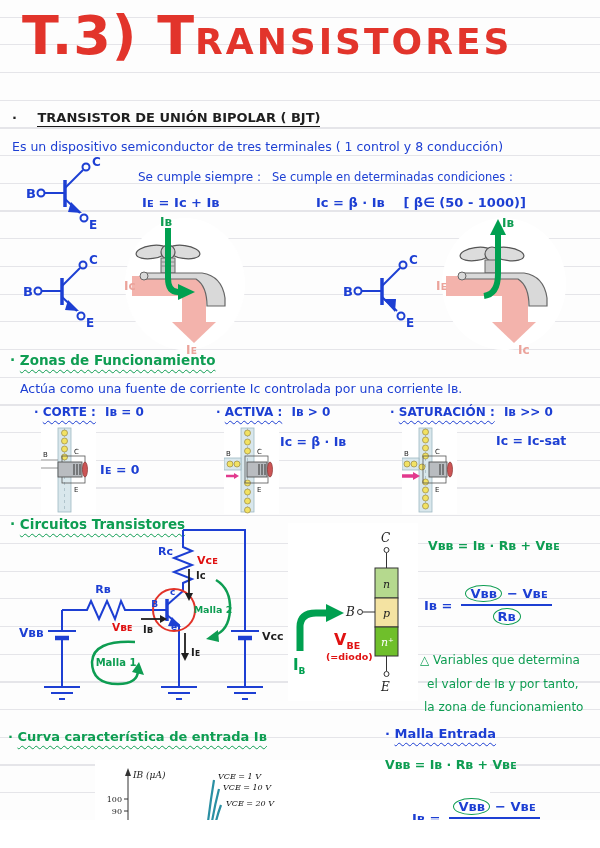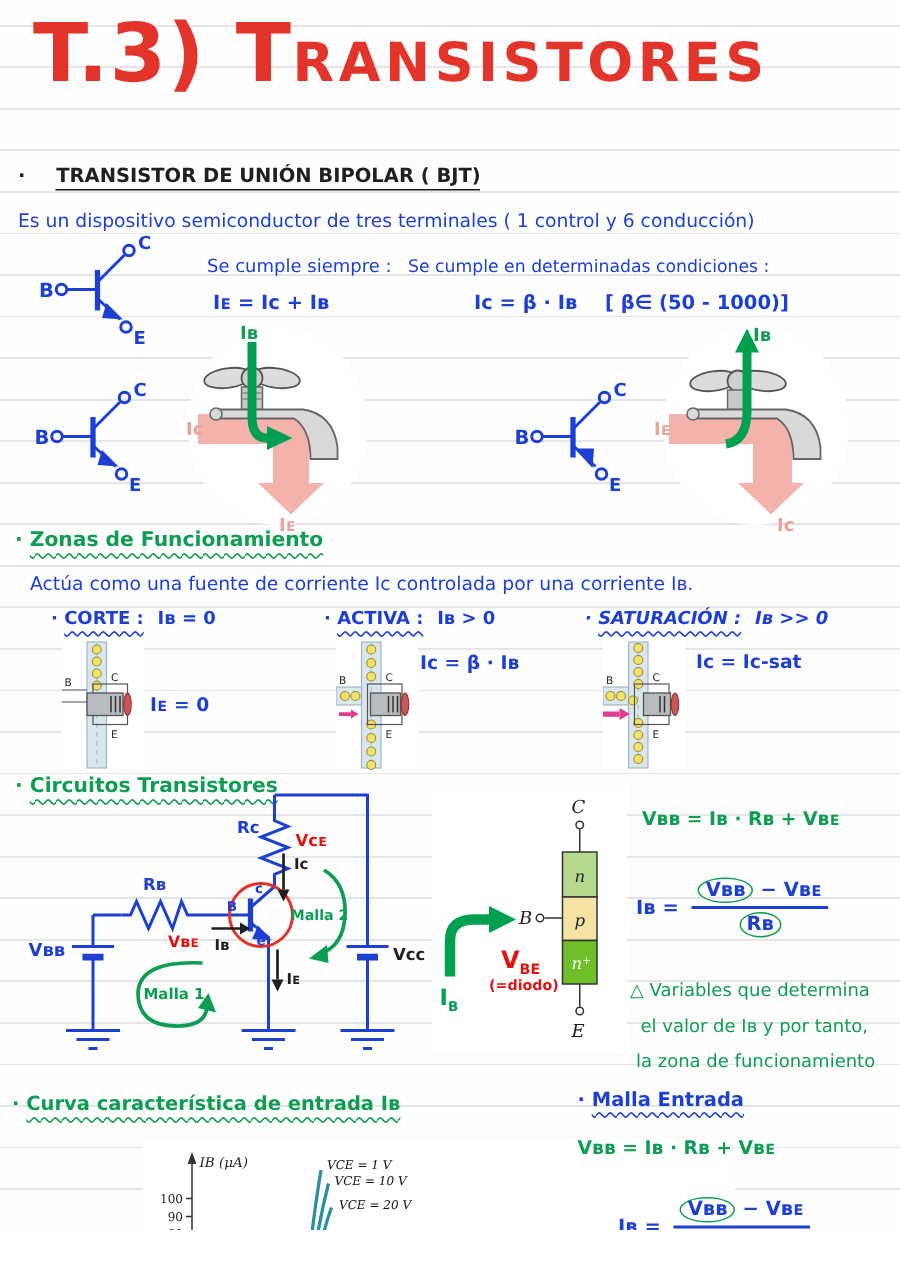--- a/index.html
+++ b/index.html
@@ -35,21 +35,21 @@
 
   <div class="abs redi" style="left:22px;top:4px;">
     <span class="title-big">T.3) T</span><span class="title-small">RANSISTORES</span>
   </div>
 
   <div class="abs blk b" style="left:12px;top:110px;font-size:13px;">
     <span>·</span>
     <span class="solid-u">TRANSISTOR  DE  UNIÓN  BIPOLAR ( BJT)</span>
   </div>
 
-  <div class="abs blue" style="left:12px;top:139px;font-size:12.5px;">Es un dispositivo semiconductor de tres terminales  ( 1 control  y  6 conducción)</div>
+  <div class="abs blue" style="left:12px;top:139px;font-size:12.5px;">Es un dispositivo semiconductor de tres terminales  ( 1 control  y  8 conducción)</div>
 
   <svg class="abs" style="left:25px;top:150px;" width="80" height="85" viewBox="0 0 80 85">
     <g stroke="#1d3fd3" stroke-width="2" fill="none">
       <circle cx="16" cy="43" r="3.5"></circle>
       <line x1="20" y1="43" x2="40" y2="43"></line>
       <line x1="40" y1="30" x2="40" y2="57" stroke-width="3.5"></line>
       <line x1="40" y1="38" x2="58" y2="20"></line>
       <circle cx="61" cy="17" r="3.5"></circle>
       <line x1="40" y1="49" x2="55" y2="63"></line>
       <circle cx="59" cy="68" r="3.5"></circle>
@@ -151,21 +151,21 @@
   <div class="abs blue b" style="left:34px;top:405px;font-size:12px;">
     <span>·</span>
     <span class="wavyb">CORTE :</span>
     <span style="margin-left:5px;">Iʙ = 0</span>
   </div>
   <div class="abs blue b" style="left:216px;top:405px;font-size:12px;">
     <span>·</span>
     <span class="wavyb">ACTIVA :</span>
     <span style="margin-left:5px;">Iʙ &gt; 0</span>
   </div>
-  <div class="abs blue b" style="left:390px;top:405px;font-size:12px;font-style:italic;">
+  <div class="abs blue b" style="left:390px;top:405px;font-size:12px;">
     <span>·</span>
     <span class="wavyb">SATURACIÓN :</span>
     <span style="margin-left:5px;">Iʙ &gt;&gt; 0</span>
   </div>
 
   <svg class="abs" style="left:41px;top:426px;" width="55" height="88" viewBox="0 0 55 88">
     <rect x="0" y="0" width="55" height="88" fill="#ffffff"></rect>
     <rect x="17" y="2" width="13" height="84" fill="#d9e7ec" stroke="#9fb9c4" stroke-width="0.8"></rect>
     <line x1="23.5" y1="2" x2="23.5" y2="86" stroke="#b0c4cc" stroke-dasharray="3,3"></line>
     <line x1="0" y1="34" x2="17" y2="34" stroke="#888" stroke-width="0.9"></line>
@@ -247,21 +247,21 @@
     <ellipse cx="48" cy="43.5" rx="2.5" ry="7.5" fill="#cc5555" stroke="#883333" stroke-width="0.7"></ellipse>
     <line x1="0" y1="50" x2="11" y2="50" stroke="#e23a8e" stroke-width="3.5"></line>
     <polygon points="11,46 18,50 11,54" fill="#e23a8e"></polygon>
     <text x="2" y="30" font-size="7" fill="#222">B</text>
     <text x="33" y="28" font-size="7" fill="#222">C</text>
     <text x="33" y="66" font-size="7" fill="#222">E</text>
   </svg>
 
   <div class="abs blue b" style="left:100px;top:462px;font-size:12.5px;">Iᴇ = 0</div>
   <div class="abs blue b" style="left:280px;top:434px;font-size:12.5px;">Iᴄ = β · Iʙ</div>
-  <div class="abs blue b" style="left:464px;top:433px;font-size:12.5px;">Iᴄ = Iᴄ-sat</div>
+  <div class="abs blue b" style="left:496px;top:433px;font-size:12.5px;">Iᴄ = Iᴄ-sat</div>
 
   <div class="abs green b" style="left:10px;top:516px;font-size:13.5px;">
     <span>·</span>
     <span class="wavyg">Circuitos Transistores</span>
   </div>
 
   <svg class="abs" style="left:15px;top:523px;" width="280" height="190" viewBox="0 0 280 190">
     <g stroke="#1d3fd3" stroke-width="2" fill="none">
       <path d="M168,7 H230 V108"></path>
       <line x1="216" y1="108" x2="244" y2="108"></line>

